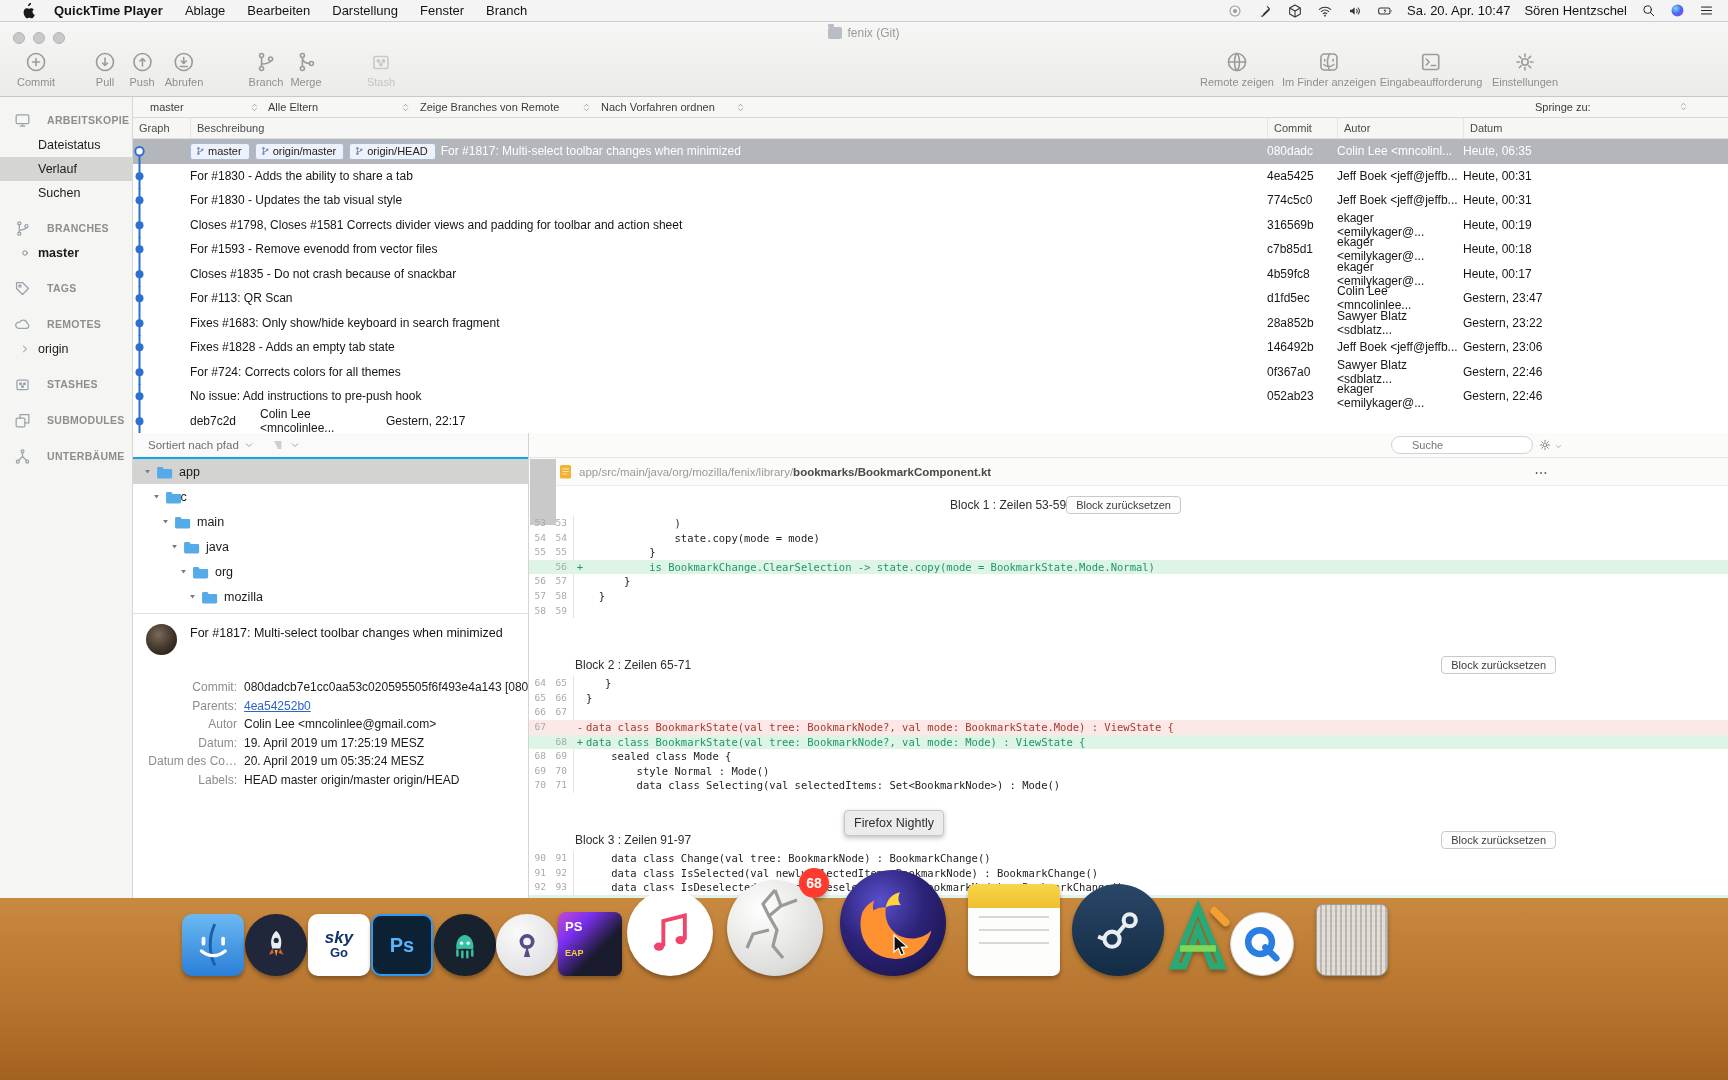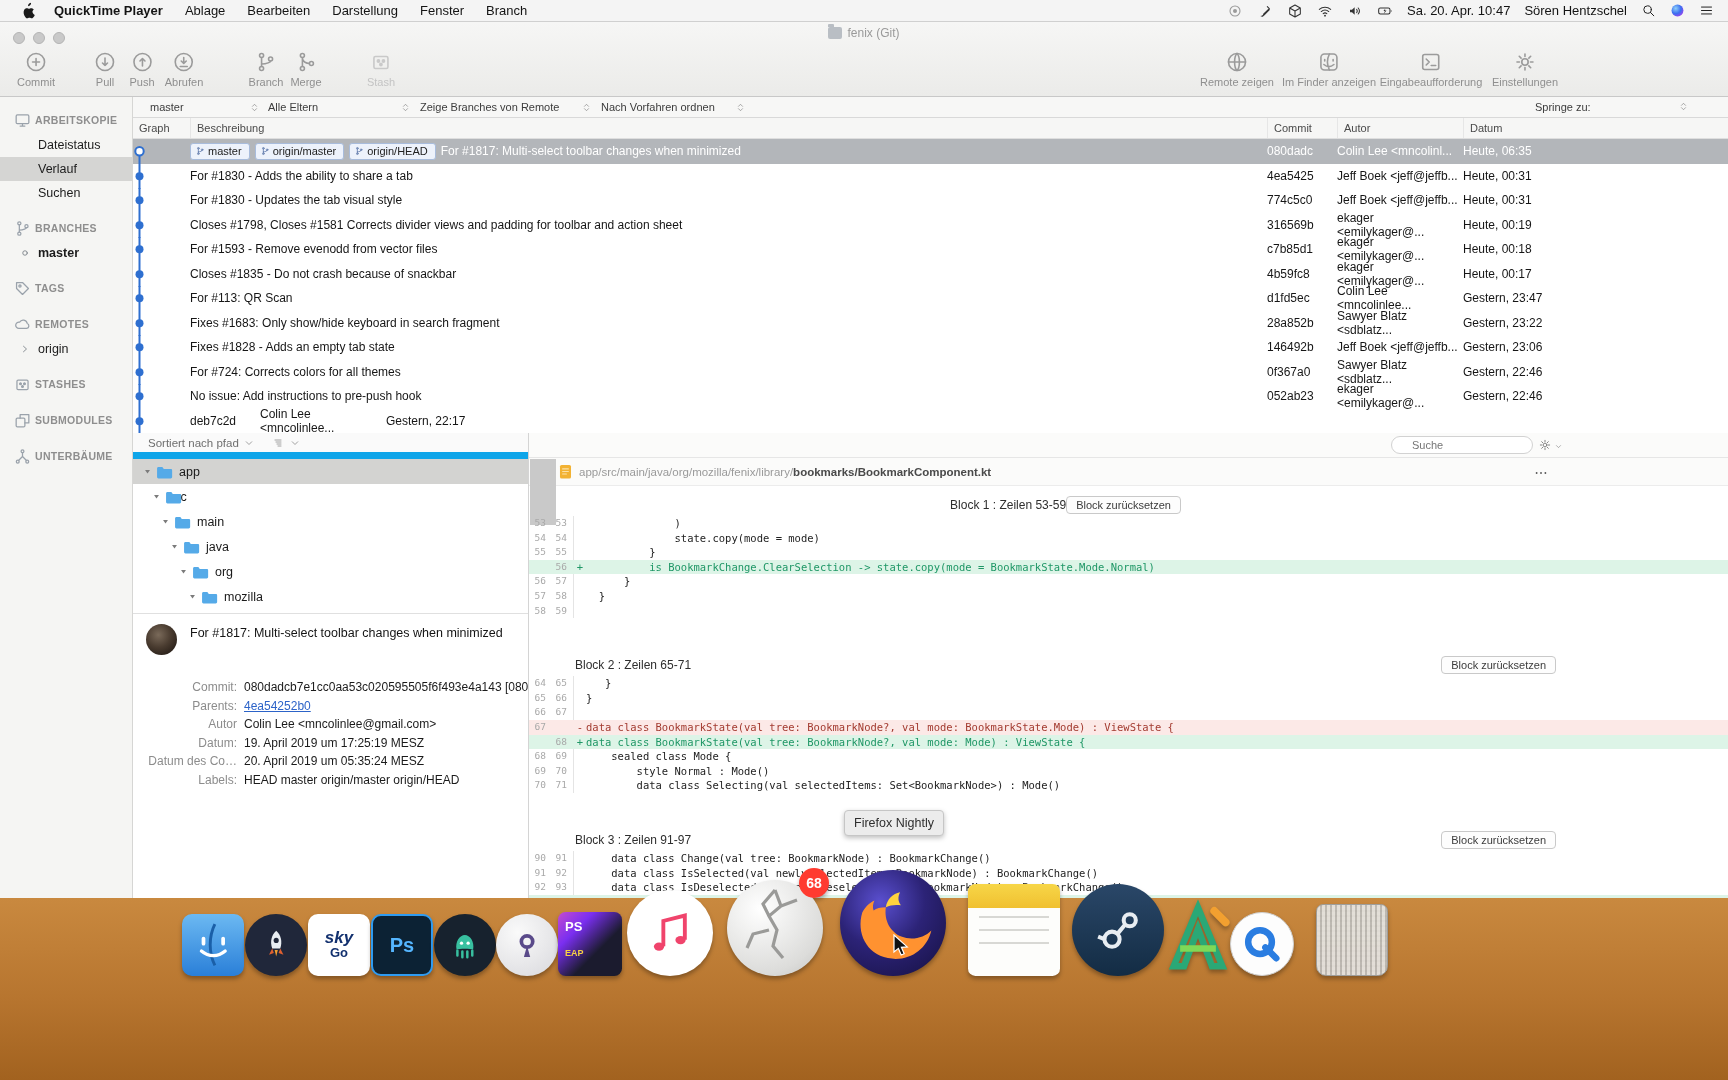--- a/index.html
+++ b/index.html
@@ -29,42 +29,42 @@
   
   #filterbar { position:absolute; top:97px; left:133px; width:1595px; height:21px; background:#f7f7f6; border-bottom:1px solid #d9d9d9; z-index:4; font-size:11px; color:#3c3c3c; }
   .dd { position:absolute; top:0; height:20px; display:flex; align-items:center; justify-content:space-between; }
   .dd .stepper { width:11px; height:11px; color:#8a8a8a; }
   #jump-label { position:absolute; left:1402px; top:4px; color:#3c3c3c; }
   #jump-stepper { position:absolute; left:1545px; top:4px; width:11px; height:11px; color:#8a8a8a; }
 
   
   #sidebar { position:absolute; top:97px; left:0; width:133px; height:806px; background:#f5f5f3; border-right:1px solid #d6d6d4; z-index:4; overflow:hidden; }
   .sb-sec { margin-top:10px; }
-  .sb-head { display:flex; align-items:center; height:26px; padding-left:13px; gap:3px; color:#8e8e8e; font-size:10.5px; font-weight:bold; letter-spacing:.3px; }
+  .sb-head { display:flex; align-items:center; height:26px; padding-left:13px; gap:15px; color:#8e8e8e; font-size:10.5px; font-weight:bold; letter-spacing:.3px; }
   .sb-head .sb-ico { width:19px; height:19px; color:#9aa2ab; }
   .sb-item { display:flex; align-items:center; height:24px; padding-left:38px; font-size:12.5px; color:#1c1c1c; position:relative; }
   .sb-item.sel { background:#d5d5d3; }
   .sb-item .it-ico { position:absolute; left:19px; width:12px; height:12px; color:#8a929b; }
 
   
   #hist-header { position:absolute; top:118px; left:133px; width:1595px; height:21px; background:#f6f6f5; border-bottom:1px solid #dedede; display:flex; font-size:11px; color:#4a4a4a; align-items:center; z-index:3; }
   #hist-rows { position:absolute; top:139px; left:133px; width:1595px; height:294px; overflow:hidden; z-index:3; background:#fff; }
   .hc-graph { width:57px; padding-left:4px; } .hc-desc { flex:1; } .hc-commit { width:70px; } .hc-author { width:126px; } .hc-date { width:265px; }
   #hist-header > div { border-left:1px solid #e6e6e6; padding-left:6px; height:100%; display:flex; align-items:center; }
   #hist-header > div:first-child { border-left:none; }
   .hrow { display:flex; align-items:center; height:24.5px; font-size:12px; color:#161616; }
   .hrow.sel { background:#b3b6ba; color:#fff; }
   .hrow .hc-graph { align-self:stretch; position:relative; }
   .hrow .hc-desc { white-space:nowrap; overflow:hidden; display:flex; align-items:center; gap:5px; }
   .badge { display:inline-flex; align-items:center; gap:3px; background:#edf2fb; border:1px solid #a8bcdc; border-radius:3px; padding:1px 7px 1px 4px; font-size:11px; color:#222; line-height:13px; }
   .badge .b-ico { width:10px; height:10px; color:#49679e; }
   .hrow.sel .hc-desc .desc-text { color:#fff; font-weight:500; }
 
   
-  #sortbar { position:absolute; top:433px; left:133px; width:395px; height:26px; border-bottom:7px solid #0ea5e9; background:#fafafa; display:flex; align-items:center; font-size:11.5px; color:#6f6f6f; gap:4px; padding-left:15px; z-index:3; }
+  #sortbar { position:absolute; top:433px; left:133px; width:395px; height:26px; border-bottom:2px solid #0ea5e9; background:#fafafa; display:flex; align-items:center; font-size:11.5px; color:#6f6f6f; gap:4px; padding-left:15px; z-index:3; }
   .mini-ico { width:12px; height:12px; color:#8a8a8a; }
   #filetree { position:absolute; top:459px; left:133px; width:395px; height:153px; background:#fff; z-index:3; overflow:hidden; }
   .tree-row { height:25px; display:flex; align-items:center; font-size:12.5px; color:#1a1a1a; position:relative; }
   .tree-row.sel { background:#d3d3d1; }
   .tree-row .tri { width:9px; height:9px; color:#7b7b7b; position:absolute; }
   .tree-row .fold { width:17px; height:14px; position:absolute; }
   #detail { position:absolute; top:613px; left:133px; width:395px; height:290px; background:#fff; border-top:1px solid #e0e0e0; z-index:3; overflow:hidden; }
   #avatar { position:absolute; top:10px; left:13px; width:31px; height:31px; border-radius:50%; background:radial-gradient(circle at 40% 35%,#7a6a5a 0%,#4a3c30 45%,#17100c 100%); }
   #detail-title { position:absolute; top:12px; left:57px; font-size:12.5px; color:#141414; }
   .df-row { position:absolute; left:0; width:100%; font-size:12px; display:flex; }

